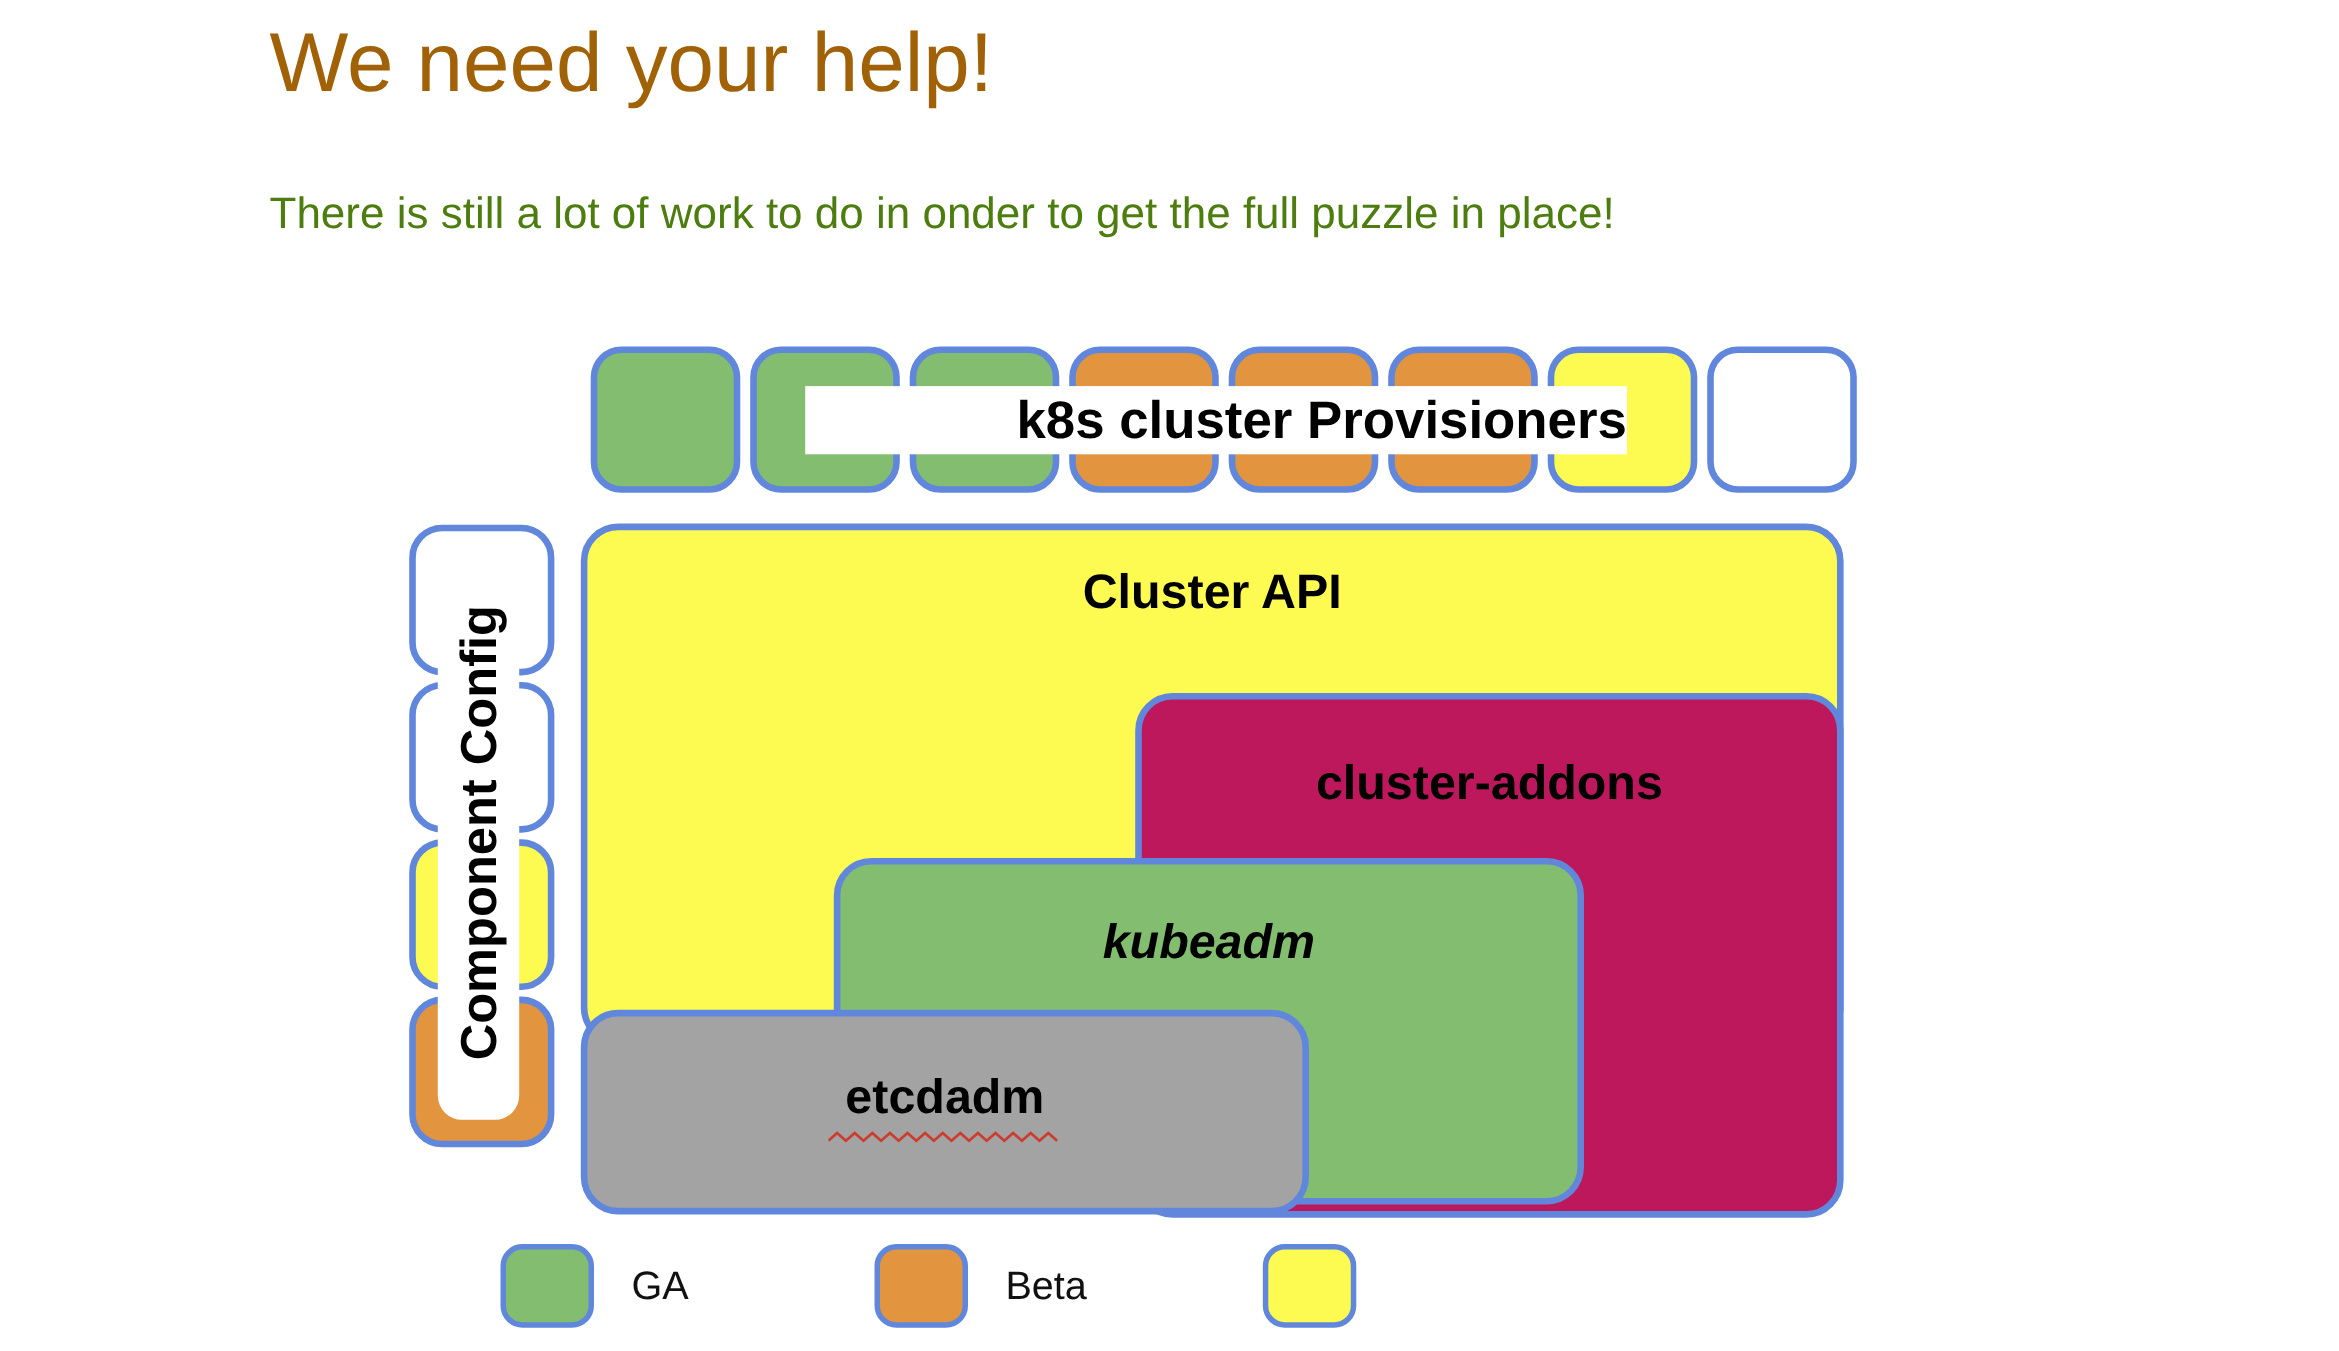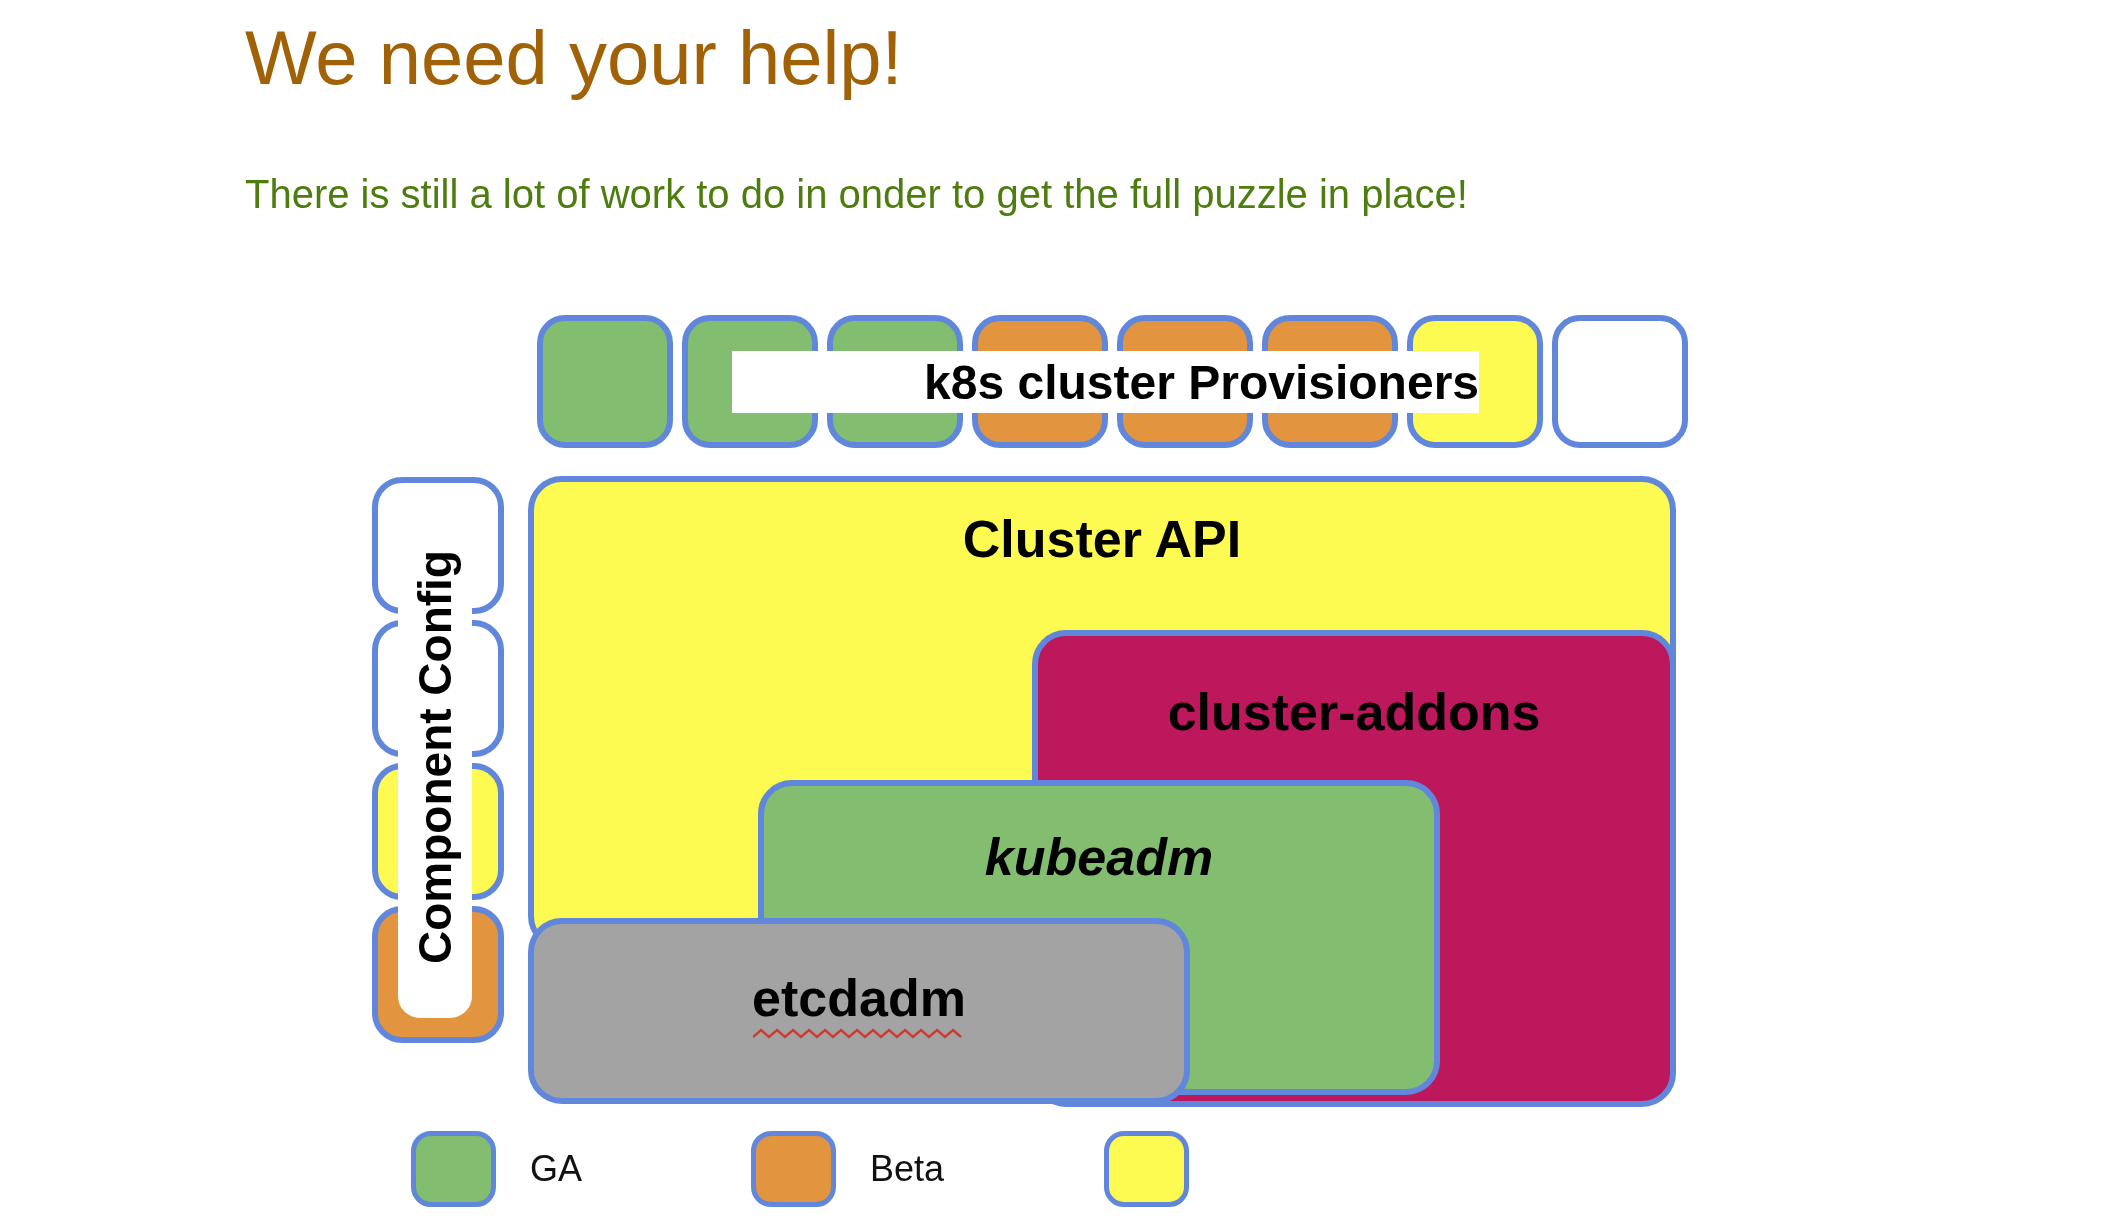--- a/index.html
+++ b/index.html
@@ -68,40 +68,40 @@
   
   .main-box{
     position:absolute;
     border:6px solid var(--c-border);
     border-radius:34px;
     box-sizing:border-box;
   }
   .main-box .box-label{
     position:absolute;left:0;right:0;
     text-align:center;
-    font-size:52px;font-weight:700;color:#000;
+    font-size:44px;font-weight:700;color:#000;
     line-height:56px;white-space:nowrap;
   }
   .box-cluster-api{left:528px;top:476px;width:1148px;height:474px;z-index:1;}
   .box-cluster-api .box-label{top:29px;}
   .box-cluster-addons{left:1032px;top:630px;width:644px;height:477px;z-index:2;background:#be185d;}
   .box-cluster-addons .box-label{top:48px;}
   .box-kubeadm{left:758px;top:780px;width:682px;height:315px;z-index:3;}
   .box-kubeadm .box-label{top:43px;font-style:italic;}
   .box-etcdadm{left:528px;top:918px;width:662px;height:186px;z-index:4;background:#a3a3a3;}
   .box-etcdadm .box-label{top:46px;}
   .squiggle{
     position:absolute;left:50%;top:104px;transform:translateX(-50%);
     z-index:5;
   }
 
   
   .legend-item{
     position:absolute;top:1131px;
-    display:flex;align-items:center;gap:34px;
+    display:flex;align-items:center;gap:34px;margin-left:44px;
   }
   .legend-swatch{
     width:85px;height:76px;box-sizing:border-box;
     border:5px solid var(--c-border);
     border-radius:20px;
   }
   .legend-label{
     font-size:36px;color:#111;white-space:nowrap;
   }
   .legend-ga{left:411px;}

